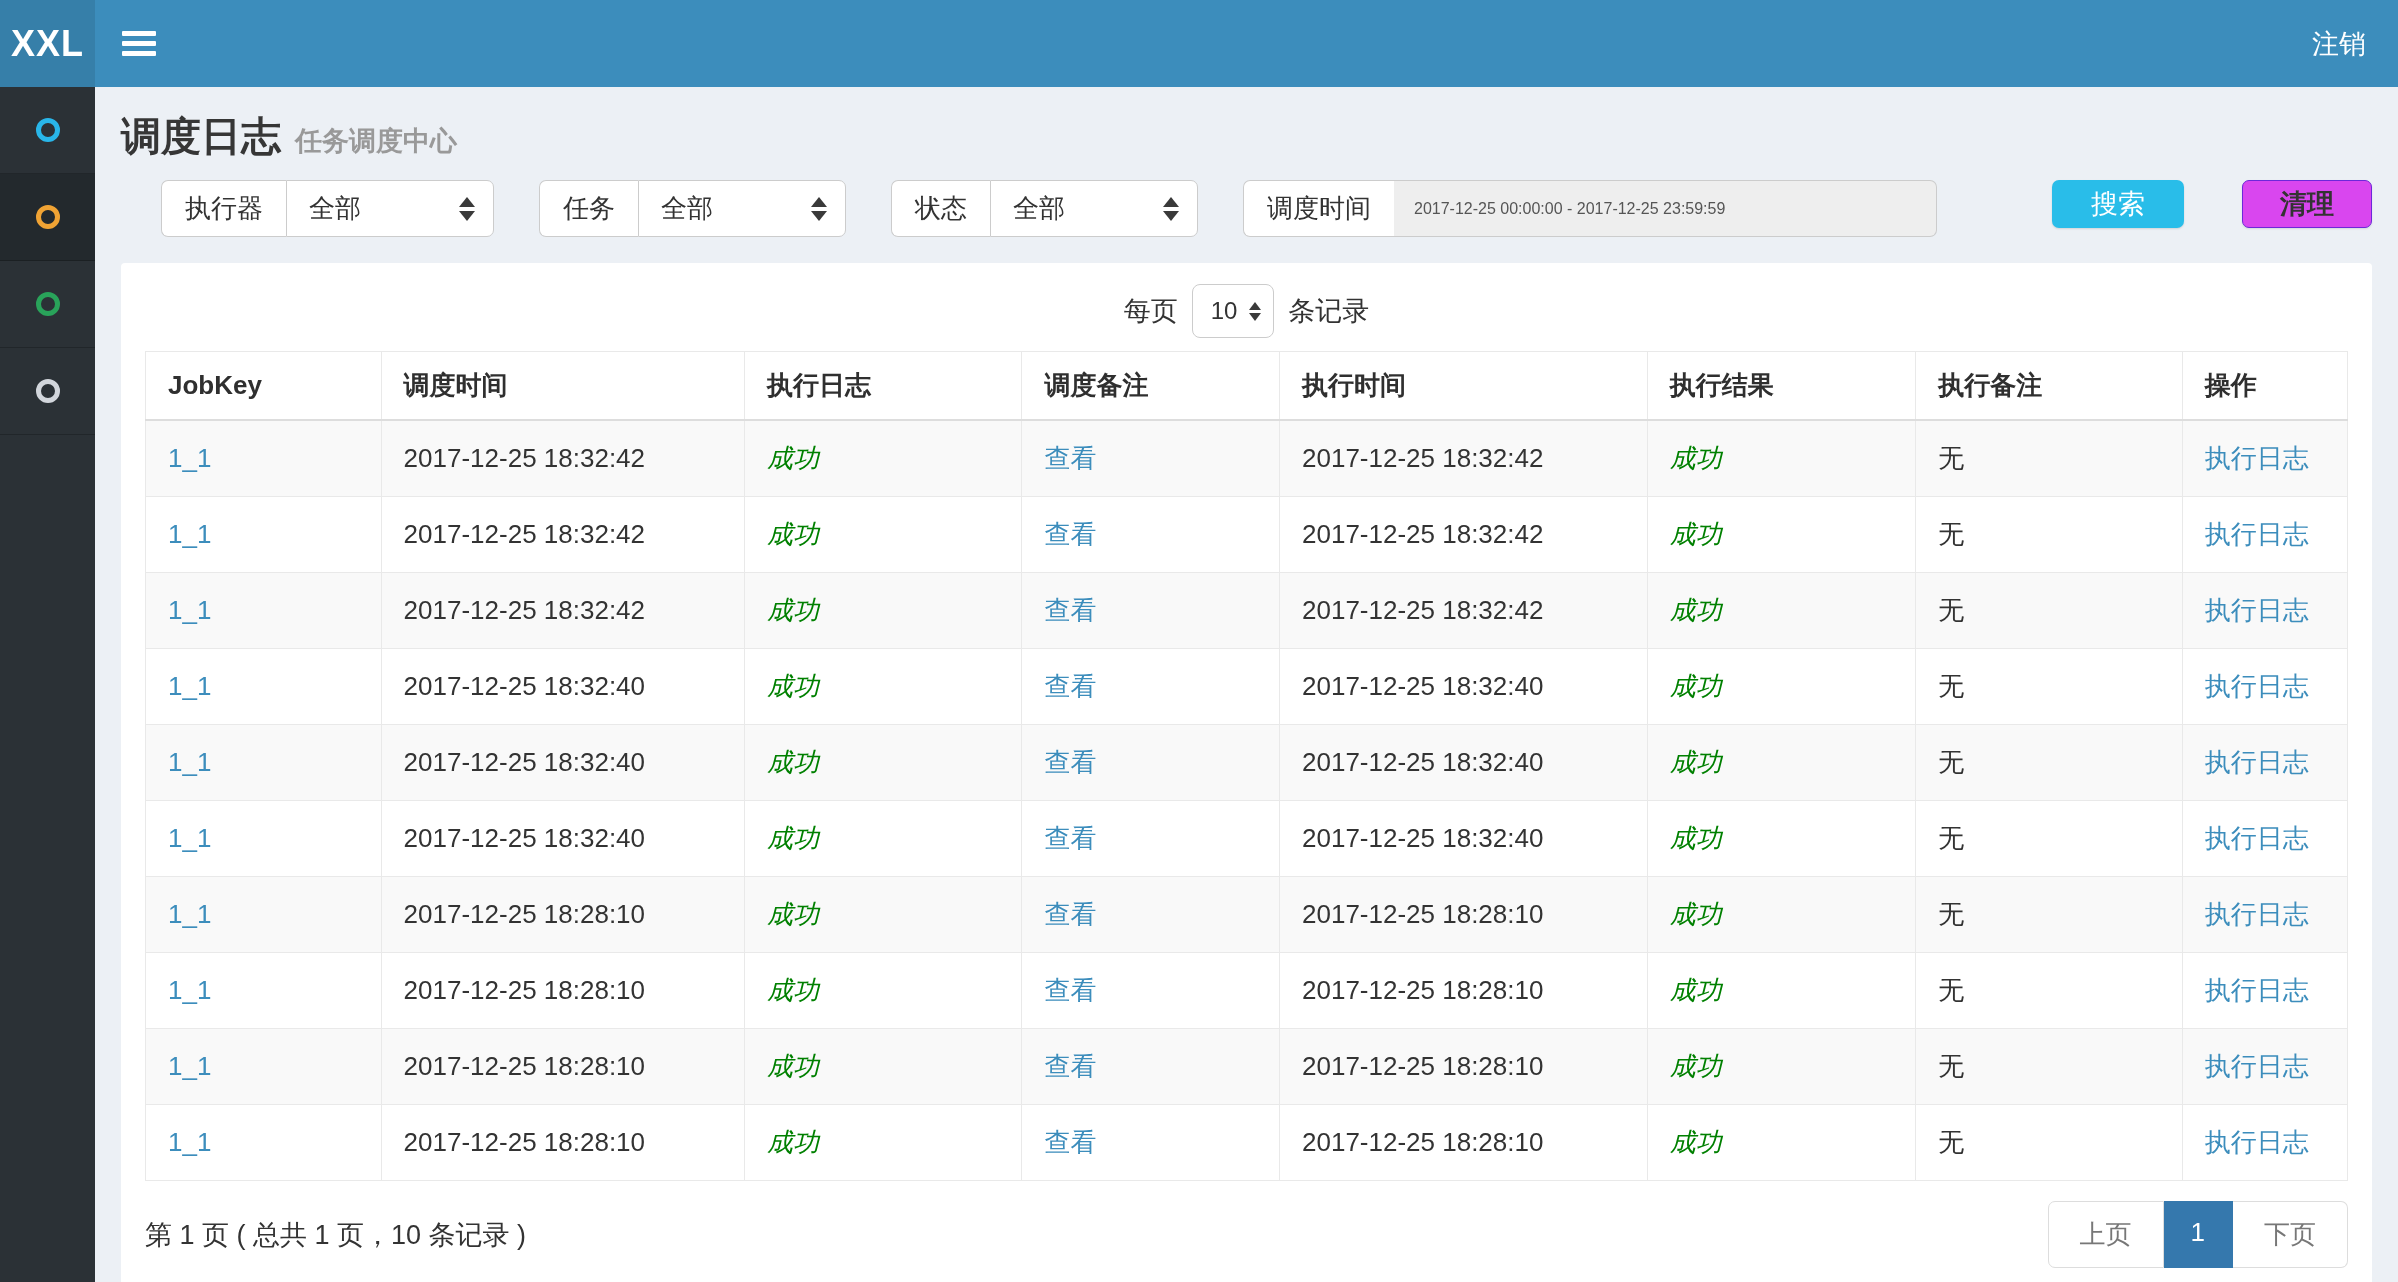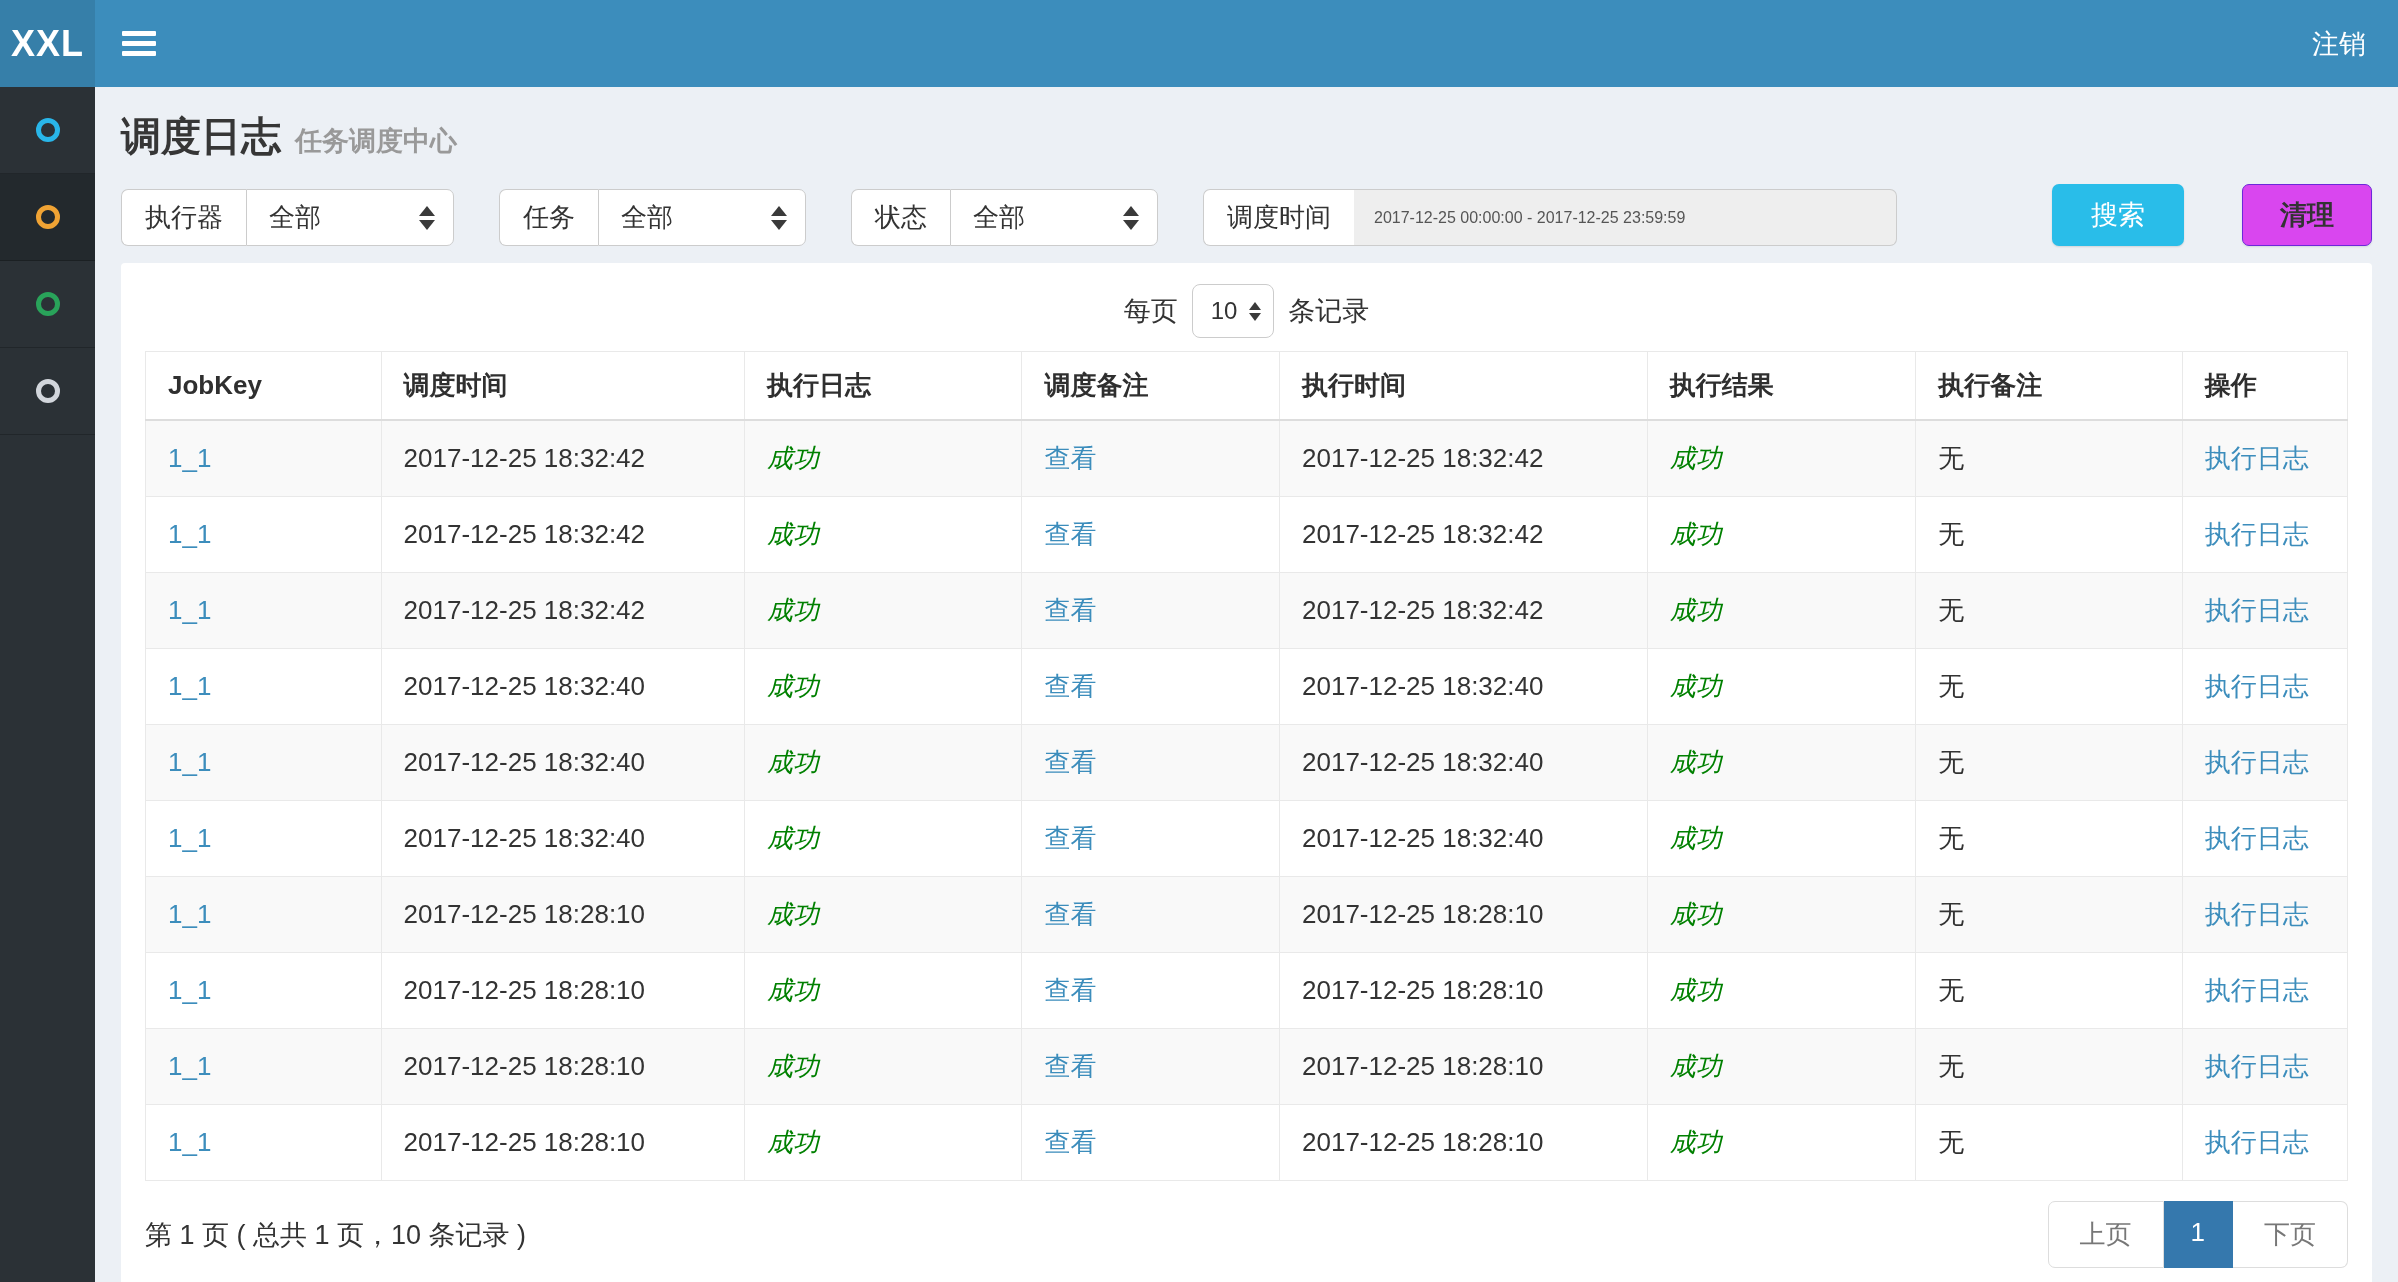--- a/index.html
+++ b/index.html
@@ -33,21 +33,21 @@
   .side-item.active { background: var(--sidebar-active-bg, #252b2f); }
   .circle-icon { width: 24px; height: 24px; border-radius: 50%; border: 5px solid #d2d6dc; }
 
   
   .main { position: absolute; left: 95px; top: 87px; right: 0; bottom: 0; overflow: hidden; }
   .content-header { padding: 22px 26px 16px 26px; }
   .page-title { font-size: 40px; font-weight: bold; color: #363636; }
   .page-subtitle { font-size: 27px; color: #999; margin-left: 14px; font-weight: bold; }
 
   
-  .filter-row { display: flex; align-items: flex-end; padding: 0 26px; height: 66px; }
+  .filter-row { display: flex; align-items: flex-start; padding: 0 26px; height: 66px; margin-left: 40px; }
   .igroup { display: flex; height: 57px; }
   .addon {
     background: #fff; border: 1px solid #ccc; border-right: 0;
     border-radius: 7px 0 0 7px; display: flex; align-items: center;
     padding: 0 23px; font-size: 26px; color: #333; white-space: nowrap;
   }
   .selectbox {
     background: #fff; border: 1px solid #ccc; border-radius: 0 7px 7px 0;
     display: flex; align-items: center; justify-content: space-between;
     padding: 0 18px 0 22px; font-size: 26px; cursor: pointer;
@@ -58,21 +58,21 @@
   .caret-ud .cu { border-left: 8px solid transparent; border-right: 8px solid transparent; border-bottom: 10px solid #3a3a3a; margin-bottom: 4px; }
   .caret-ud .cd { border-left: 8px solid transparent; border-right: 8px solid transparent; border-top: 10px solid #3a3a3a; }
   .caret-ud.small .cu { border-left-width: 6px; border-right-width: 6px; border-bottom-width: 8px; margin-bottom: 3px; }
   .caret-ud.small .cd { border-left-width: 6px; border-right-width: 6px; border-top-width: 8px; }
   .gap { width: 45px; }
   .time-input {
     width: 543px; height: 57px; background: #eee; border: 1px solid #ccc; border-left: 0;
     border-radius: 0 7px 7px 0; font-size: 16px; color: #555; padding: 0 20px;
     font-family: "Liberation Sans", "DejaVu Sans", sans-serif; outline: none; cursor: pointer;
   }
-  .btn { height: 62px; border: none; border-radius: 7px; font-size: 27px; cursor: pointer;
+  .btn { height: 48px; border: none; border-radius: 7px; font-size: 27px; cursor: pointer;
          font-family: "Liberation Sans", "DejaVu Sans", sans-serif; }
   .btn-search { margin-left: auto; background: var(--search-btn, #29bde9); color: #fff; padding: 0 39px; box-shadow: 0 1px 2px rgba(0,0,0,0.12); }
   .btn-clear { margin-left: 58px; background: #d946ef; color: #333; padding: 0 37px; border: 1px solid #6d28d9; box-shadow: 0 1px 2px rgba(0,0,0,0.10); font-weight: bold; }
 
   
   .panel { margin: 17px 26px 0 26px; background: #fff; border-radius: 4px; padding: 16px 24px 24px 24px; min-height: 980px; }
   .pagesize-row { display: flex; align-items: center; font-size: 27px; height: 64px; margin-bottom: 8px; justify-content: center; }
   .pagesize-select {
     border: 1px solid #ccc; border-radius: 8px; height: 54px; padding: 0 12px 0 18px;
     display: inline-flex; align-items: center; margin: 0 14px; font-size: 24px; background: #fff; cursor: pointer;

